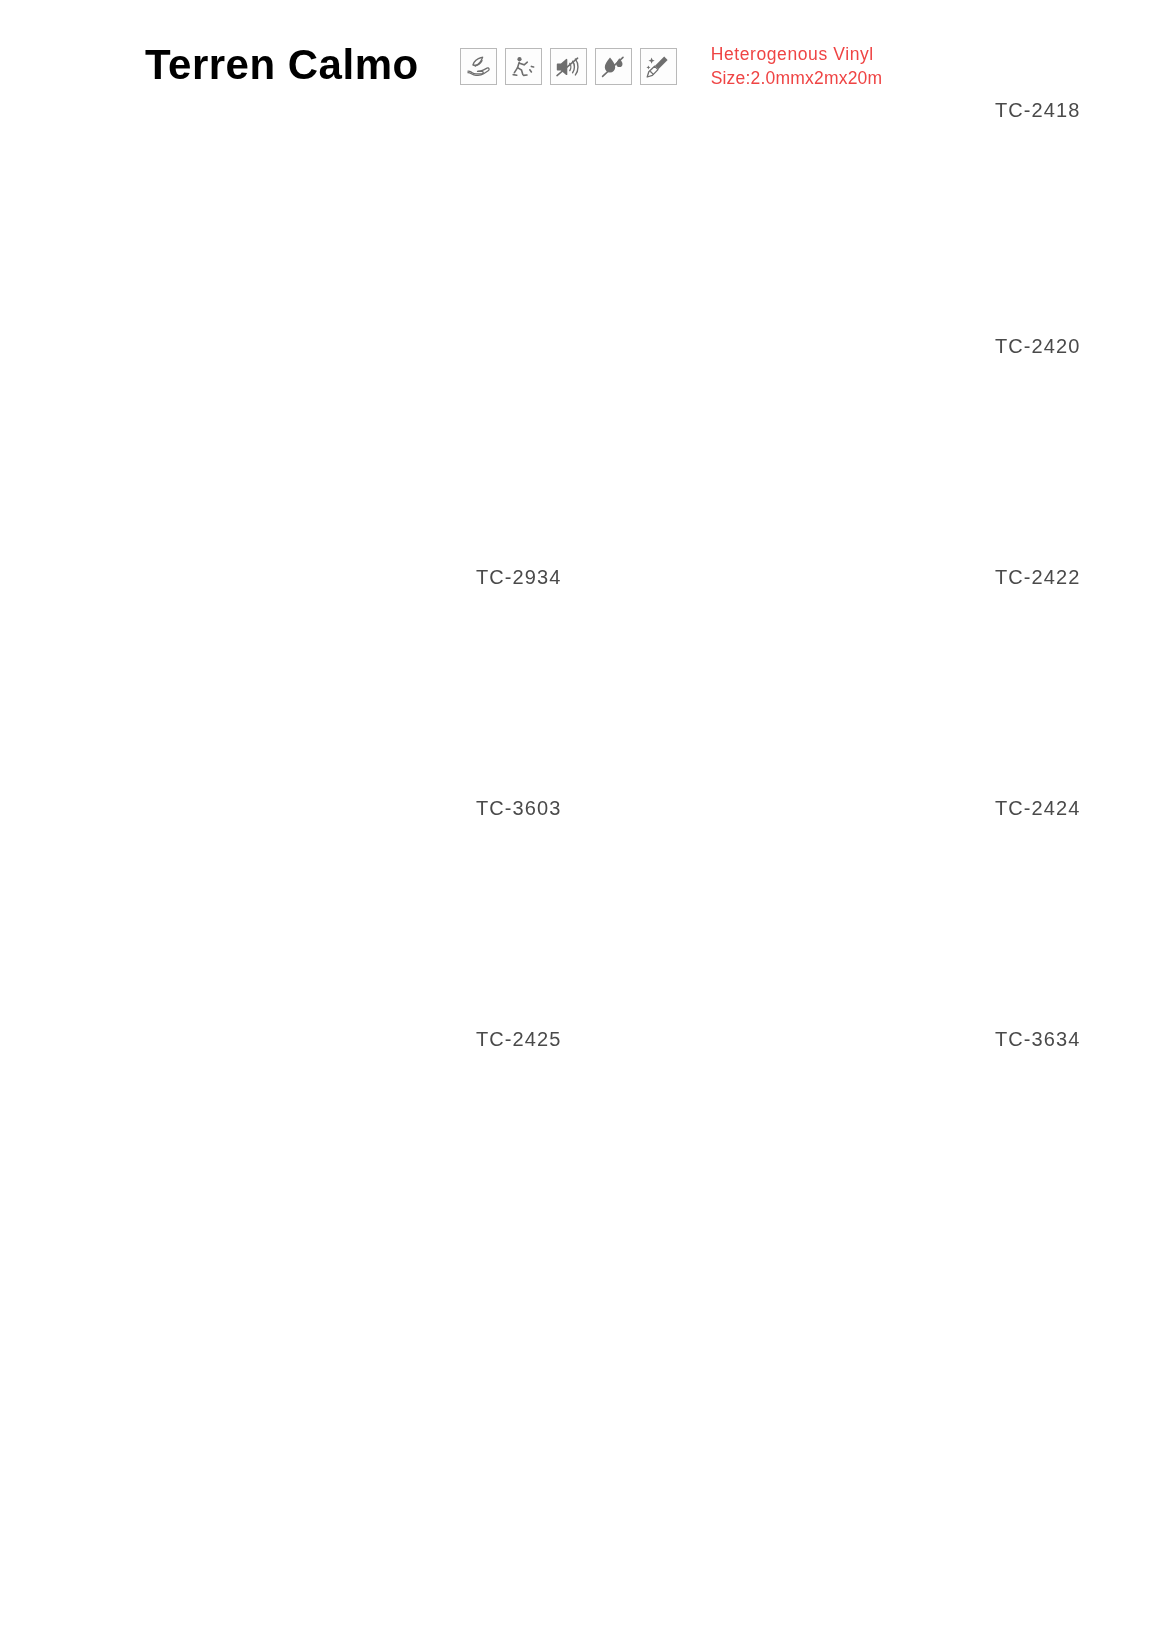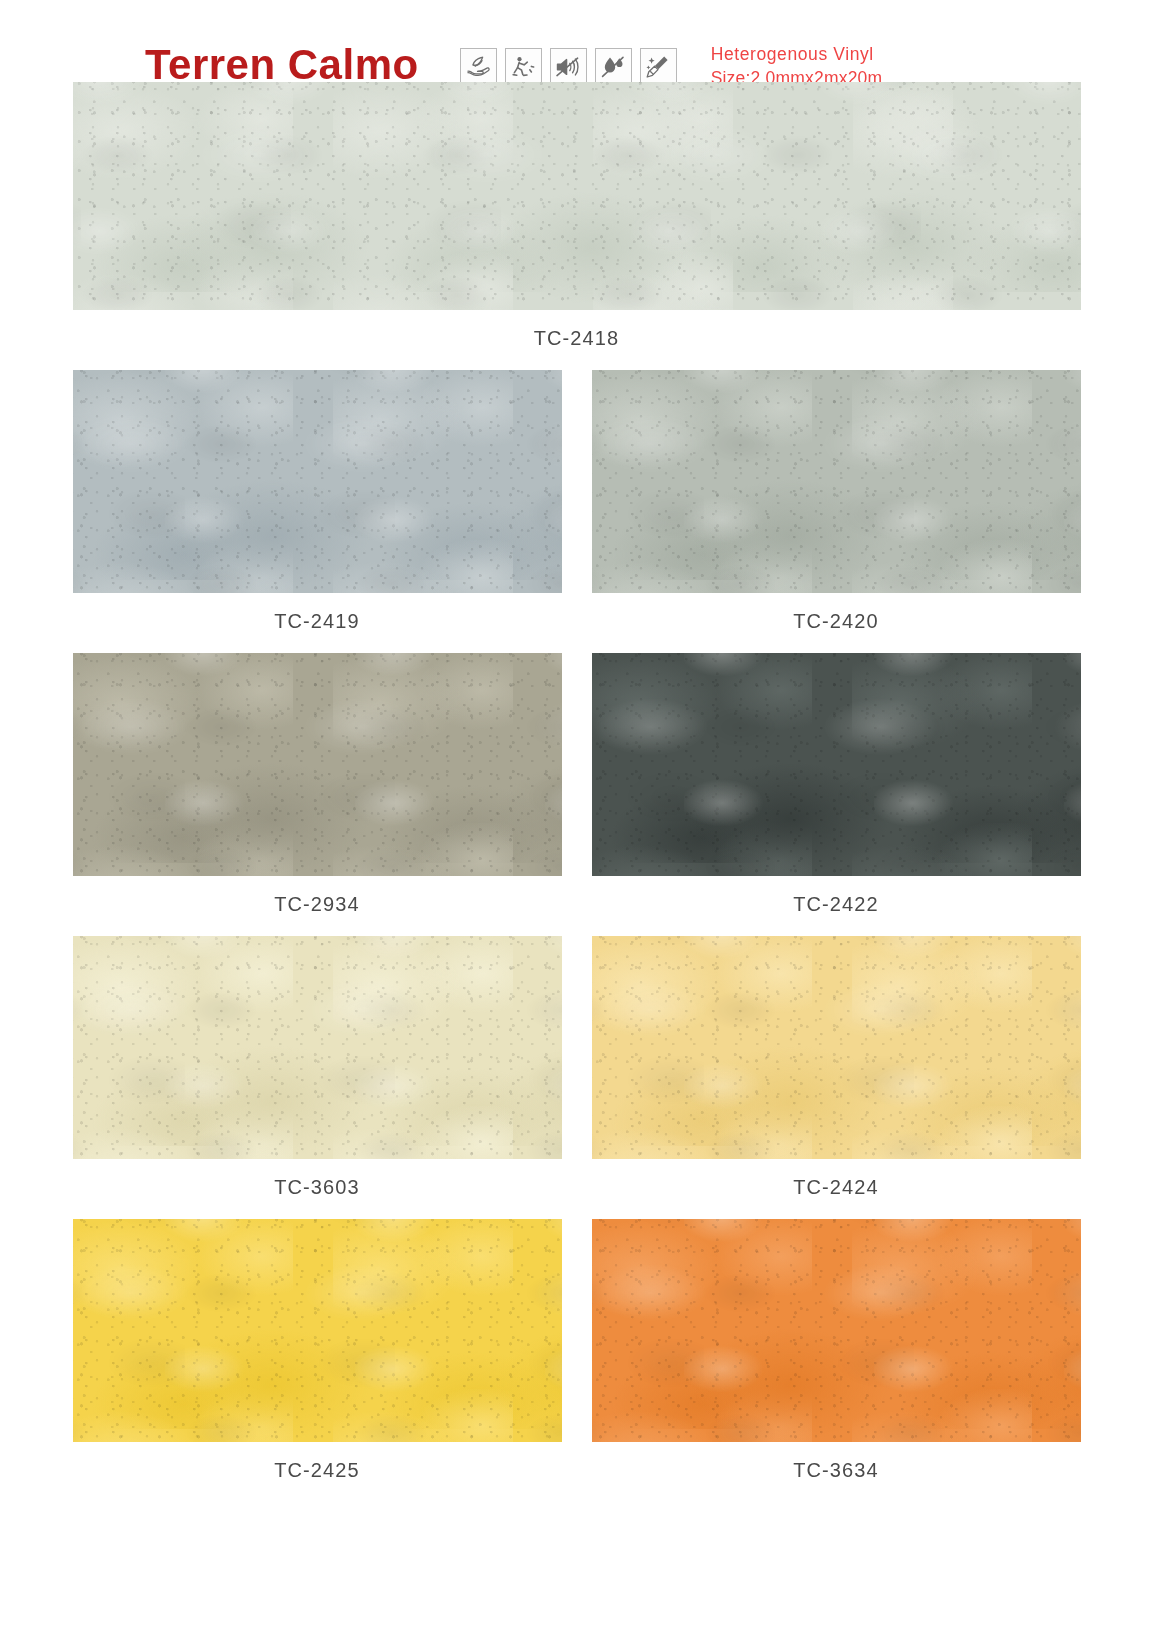--- a/index.html
+++ b/index.html
@@ -66,21 +66,21 @@
   
   .sheet {
     position: relative;
   }
   .row {
     display: flex;
     justify-content: center;
     gap: 30px;
     margin-top: 8px;
   }
-  .cell { display: flex; flex-direction: column; justify-content: flex-end; }
+  .cell { display: flex; flex-direction: row; justify-content: flex-end; }
   .cell.full { width: 1008px; }
   .cell.half { width: 489px; }
 
   .swatch {
     position: relative;
     overflow: hidden;
     background-repeat: repeat;
   }
   .swatch.tall { height: 228px; }
   .swatch.std  { height: 223px; }
@@ -122,21 +122,21 @@
     letter-spacing: 1.1px;
     padding-top: 17px;
     padding-bottom: 12px;
   }
 </style>
 </head>
 <body>
 
 <div class="header">
 
-  <div class="brand-title" style="color: #b91c1c;">Terren Calmo</div>
+  <div class="brand-title" style="color: #000000;">Terren Calmo</div>
 
   <div class="icon-row">
 
     <div class="pictogram">
       <svg width="28" height="28" viewBox="0 0 28 28">
         <g fill="none" stroke="#6e6e6e" stroke-width="1.3" stroke-linecap="round" stroke-linejoin="round">
           <path d="M17.5 4.5c-4.2 1.1-7.4 3.6-8.6 7.5 3.9.9 7.4-1.1 9.1-4.4"></path>
           <path d="M18.6 4.2c-1.3 4.1-3.9 7.2-7.4 9.1"></path>
           <path d="M4 18.2c1.6 0 2.6.5 3.7 1.2 1.3.8 2.4 1.5 4.3 1.5h5.6c1 0 1.7-.6 1.7-1.3s-.7-1.2-1.7-1.2h-3.8"></path>
           <path d="M13.5 18.4c2.6 0 4.6-.6 6.2-1.5l3.3-1.8c.8-.4 1.7-.1 2 .6.3.7 0 1.5-.8 2l-4.6 3c-1.7 1.1-3.4 1.6-5.6 1.6h-2.1c-2 0-3.2-.7-4.5-1.5-1-.6-2-1.1-3.4-1.1"></path>
@@ -207,21 +207,20 @@
   <div class="row">
     <div class="cell full">
       <div class="swatch tall" id="sw0" style="background-color: rgb(214, 220, 210); background-image: radial-gradient(120px 70px at 18% 26%, rgb(226, 230, 222) 0%, transparent 68%), radial-gradient(140px 80px at 62% 72%, rgb(199, 207, 195) 0%, transparent 70%), radial-gradient(100px 60px at 86% 22%, rgb(226, 230, 222) 0%, transparent 66%), radial-gradient(130px 75px at 38% 88%, rgb(199, 207, 195) 0%, transparent 70%); background-size: 260px 190px, 320px 230px, 220px 170px, 290px 210px;"></div>
       <div class="swatch-label">TC-2418</div>
     </div>
   </div>
 
   <div class="row">
     <div class="cell half">
       <div class="swatch std" id="sw1" style="background-color: rgb(179, 189, 192); background-image: radial-gradient(120px 70px at 18% 26%, rgb(198, 206, 208) 0%, transparent 68%), radial-gradient(140px 80px at 62% 72%, rgb(162, 174, 179) 0%, transparent 70%), radial-gradient(100px 60px at 86% 22%, rgb(198, 206, 208) 0%, transparent 66%), radial-gradient(130px 75px at 38% 88%, rgb(162, 174, 179) 0%, transparent 70%); background-size: 260px 190px, 320px 230px, 220px 170px, 290px 210px;"></div>
-      <div class="swatch-label">TC-2419</div>
     </div>
     <div class="cell half">
       <div class="swatch std" id="sw2" style="background-color: rgb(182, 189, 180); background-image: radial-gradient(120px 70px at 18% 26%, rgb(200, 206, 198) 0%, transparent 68%), radial-gradient(140px 80px at 62% 72%, rgb(166, 174, 164) 0%, transparent 70%), radial-gradient(100px 60px at 86% 22%, rgb(200, 206, 198) 0%, transparent 66%), radial-gradient(130px 75px at 38% 88%, rgb(166, 174, 164) 0%, transparent 70%); background-size: 260px 190px, 320px 230px, 220px 170px, 290px 210px;"></div>
       <div class="swatch-label">TC-2420</div>
     </div>
   </div>
 
   <div class="row">
     <div class="cell half">
       <div class="swatch std" id="sw3" style="background-color: rgb(169, 166, 147); background-image: radial-gradient(120px 70px at 18% 26%, rgb(188, 185, 167) 0%, transparent 68%), radial-gradient(140px 80px at 62% 72%, rgb(153, 150, 132) 0%, transparent 70%), radial-gradient(100px 60px at 86% 22%, rgb(188, 185, 167) 0%, transparent 66%), radial-gradient(130px 75px at 38% 88%, rgb(153, 150, 132) 0%, transparent 70%); background-size: 260px 190px, 320px 230px, 220px 170px, 290px 210px;"></div>

